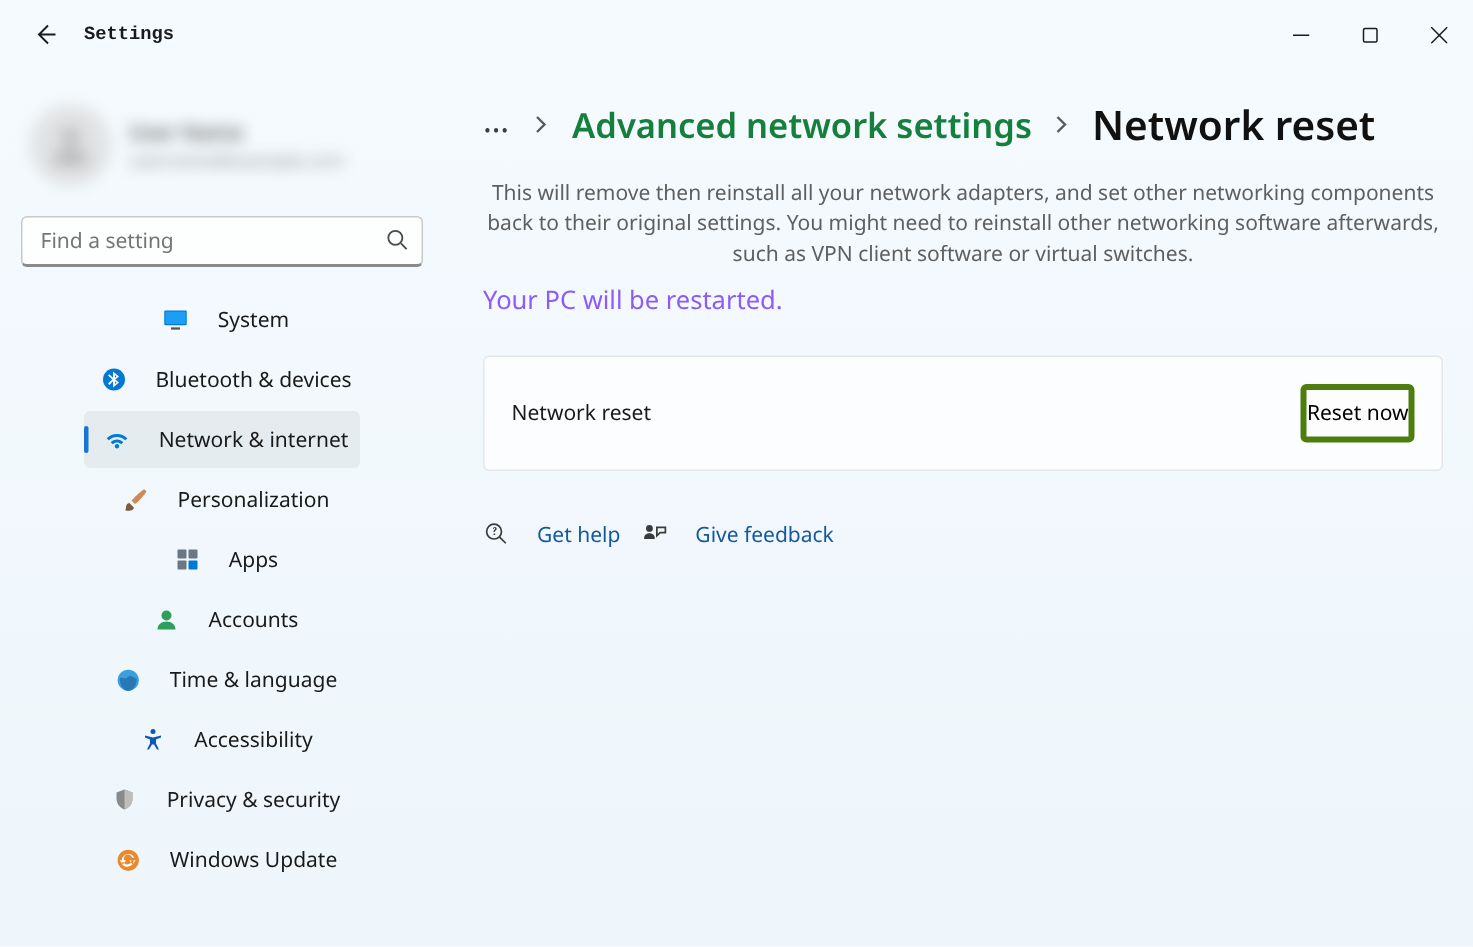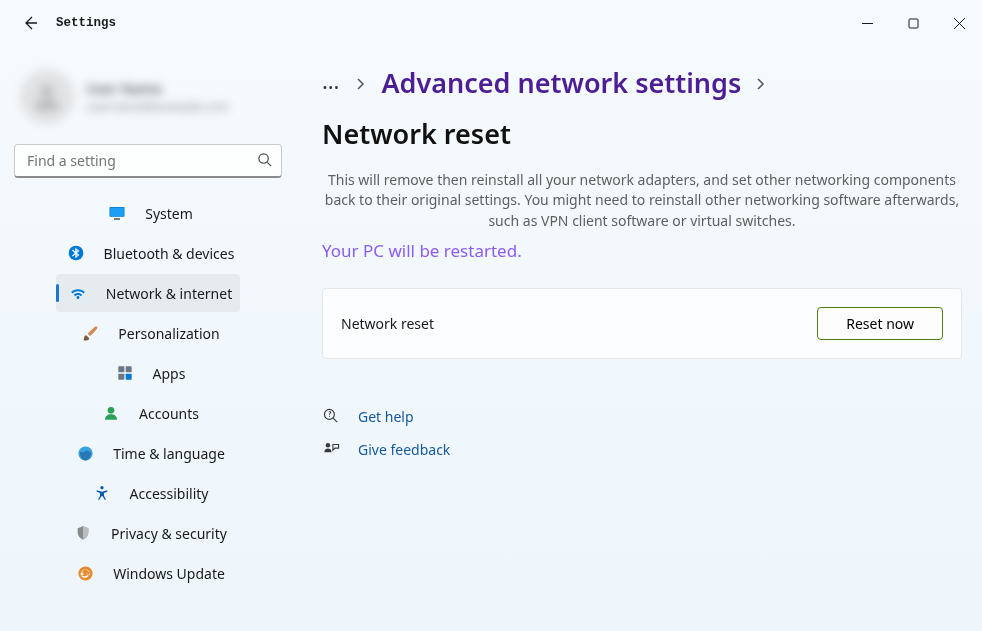--- a/index.html
+++ b/index.html
@@ -21,28 +21,28 @@
   .search .sicon { position:absolute; right:10px; top:50%; transform:translateY(-50%); color:#4a4a4a; }
   .nav { display:flex; flex-direction:column; gap:2px;align-items:center; }
   .nav-item { display:flex; align-items:center; height:38px; border-radius:4px; padding:0 8px 0 12px; cursor:pointer; position:relative; font-size:14px; }
   .nav-item.active { background:rgba(0,0,0,0.05); }
   .nav-item.active::before { content:""; position:absolute; left:0px; top:10px; bottom:10px; width:3px; border-radius:2px; background:#1976d2; }
   .nav-item .nicon { width:20px; height:20px; margin-right:18px; display:flex; align-items:center; justify-content:center; }
   .content { flex:1; padding: 18px 20px 0 26px; overflow:auto; }
   .breadcrumb { display:flex; align-items:center; gap:14px; flex-wrap:wrap; }
   .bc-more { font-size:22px; letter-spacing:2px; color:#3a3a3a; cursor:pointer; padding-bottom:6px;}
   .bc-sep { font-size:18px; color:#5a5a5a; }
-  .bc-link { font-size:27px; font-weight:600; color:#4c1d95; cursor:pointer; }
+  .bc-link { font-size:23px; font-weight:600; color:#15803d; cursor:pointer; }
   .bc-current { font-size:27px; font-weight:600; color:#111; }
   .desc { font-size:14px; color:#5f5f5f; margin-top:18px; line-height:1.45; max-width:640px;text-align:center; }
   .restart { font-size:17px; color:#8b5cf6; margin-top:8px; }
   .card { margin-top:26px; background:#fcfdfe; border:1px solid #e6e6e6; border-radius:4px; padding:18px 18px; display:flex; align-items:center; justify-content:space-between; max-width:640px; }
   .card-label { font-size:14px; }
-  .reset-btn { background:#fdfdfd; border:1px solid #4d7c0f; border-radius:4px; padding:6px 28px; font-size:14px; font-family:inherit; cursor:pointer; }
-  .links { margin-top:48px; display:flex; flex-direction:column; gap:14px; }
+  .reset-btn { background:#fdfdfd; border:4px solid #4d7c0f; border-radius:4px; padding:6px 0; font-size:14px; font-family:inherit; cursor:pointer; }
+  .links { margin-top:33px; display:flex; flex-direction:row; gap:14px; }
   .linkrow { display:flex; align-items:center; gap:18px; font-size:14px; }
   .linkrow .licon { width:18px; height:18px; display:flex; align-items:center; justify-content:center; color:#3a3a3a; }
   .linkrow a { color:#14599f; text-decoration:none; cursor:pointer; }
 </style>
 </head>
 <body>
 
 <div class="titlebar">
   <div class="back-btn">
     <svg width="16" height="16" viewBox="0 0 16 16">

